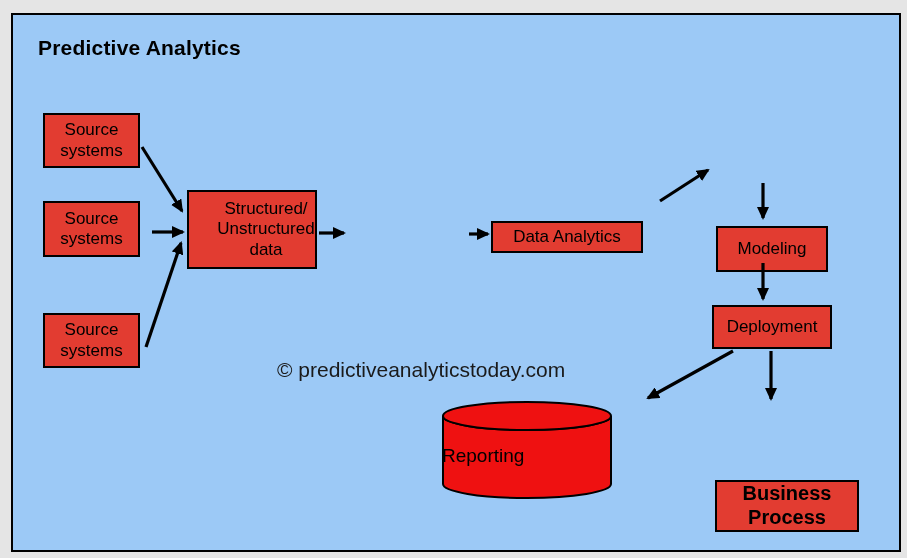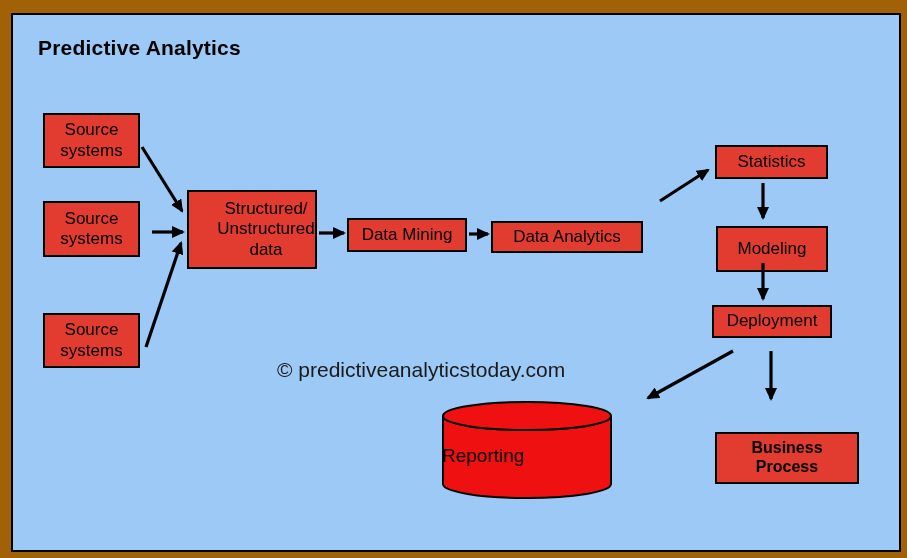--- a/index.html
+++ b/index.html
@@ -1,33 +1,33 @@
 <!DOCTYPE html>
 <html><head>
 <meta charset="utf-8">
 <style>
   html,body{margin:0;padding:0;background:#ffffff;}
   .page{
-    position:relative;width:907px;height:558px;background:#a16207;
+    position:relative;width:907px;height:558px;background:#e5e5e5;
     font-family:"Liberation Sans",sans-serif;overflow:hidden;
   }
   .panel{
     position:absolute;left:11px;top:13px;width:890px;height:539px;
     box-sizing:border-box;border:2px solid #000;background:#9CC9F6;
   }
   .title{
     position:absolute;left:38px;top:36px;font-size:21px;font-weight:bold;
     color:#000;letter-spacing:.2px;z-index:2;
   }
   .node{
     position:absolute;box-sizing:border-box;background:#E23C31;border:2px solid #000;
     color:#000;display:flex;align-items:center;justify-content:center;text-align:center;
     font-size:17px;line-height:1.18;white-space:pre-line;z-index:2;
   }
-  .node.bold{font-weight:bold;font-size:16px;}
+  .node.bold{font-weight:bold;font-size:20px;margin-top:48px;}
   .watermark{
     position:absolute;left:277px;top:358px;font-size:21px;color:#1a1a1a;z-index:2;
   }
   .arrows{position:absolute;left:0;top:0;width:907px;height:558px;z-index:3;pointer-events:none;}
   .cyl-label{
     position:absolute;left:442px;top:445px;width:170px;text-align:left;
     font-size:19px;color:#000;z-index:4;
   }
 </style>
 </head>
@@ -45,29 +45,27 @@
   <div class="node" style="left:43px;top:201px;width:97px;height:56px;">Source
 systems</div>
 
   <div class="node" style="left:43px;top:313px;width:97px;height:55px;">Source
 systems</div>
 
   <div class="node" style="left:187px;top:190px;width:130px;height:79px;padding-left:28px;">Structured/
 Unstructured
 data</div>
 
-  <div class="node" style="left:347px;top:218px;width:120px;height:34px;">Data Mining</div>
 
   <div class="node" style="left:491px;top:221px;width:152px;height:32px;">Data Analytics</div>
 
-  <div class="node" style="left:715px;top:145px;width:113px;height:34px;">Statistics</div>
 
   <div class="node" style="left:716px;top:226px;width:112px;height:46px;">Modeling</div>
 
-  <div class="node" style="left:712px;top:305px;width:120px;height:33px;">Deployment</div>
+  <div class="node" style="left:712px;top:305px;width:120px;height:44px;">Deployment</div>
 
   <div class="node bold" style="left:715px;top:432px;width:144px;height:52px;">Business
 Process</div>
 
   <div class="watermark">© predictiveanalyticstoday.com</div>
 
   <svg class="arrows" width="907" height="558" viewBox="0 0 907 558" xmlns="http://www.w3.org/2000/svg">
     <defs>
       <marker id="ah" markerUnits="userSpaceOnUse" markerWidth="14" markerHeight="12" refX="11" refY="6" orient="auto">
         <path d="M0,0 L13,6 L0,12 Z" fill="#000"></path>

